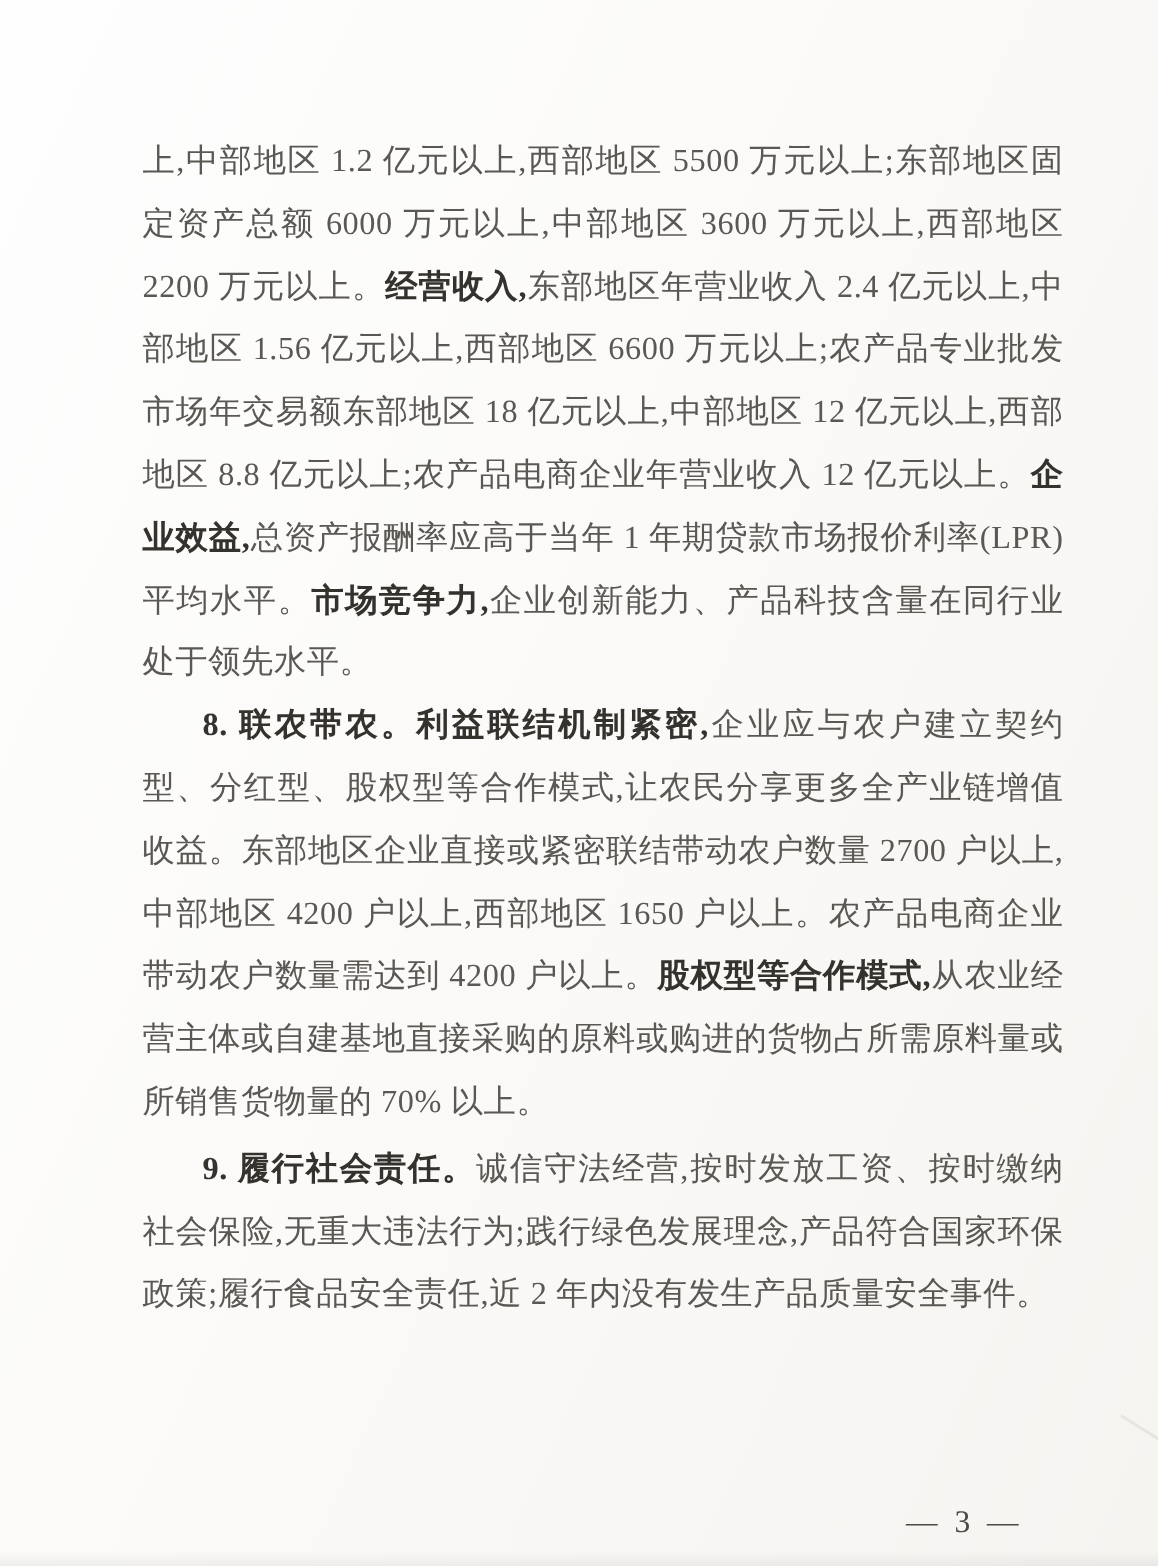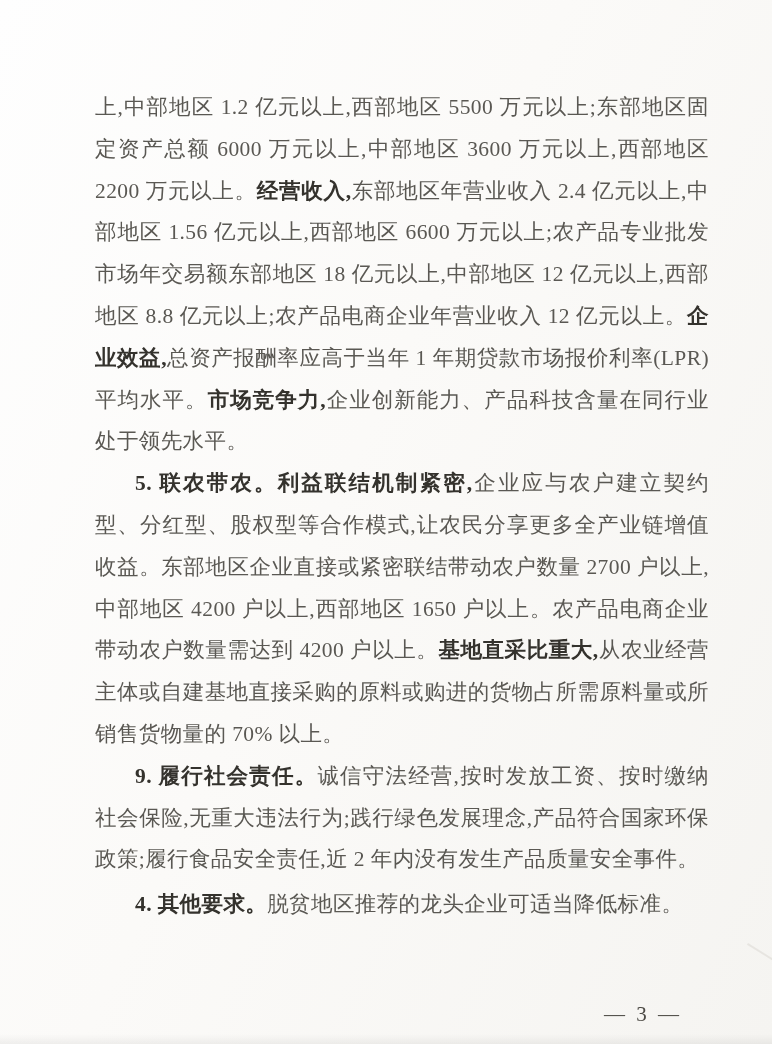--- a/index.html
+++ b/index.html
@@ -77,25 +77,24 @@
 </style>
 </head>
 <body>
 
 <div class="page">
 
   <div class="text-block">
 
     <p class="para"><span>上,中部地区 1.2 亿元以上,西部地区 5500 万元以上;东部地区固定资产总额 6000 万元以上,中部地区 3600 万元以上,西部地区 2200 万元以上。</span><b>经营收入,</b><span>东部地区年营业收入 2.4 亿元以上,中部地区 1.56 亿元以上,西部地区 6600 万元以上;农产品专业批发市场年交易额东部地区 18 亿元以上,中部地区 12 亿元以上,西部地区 8.8 亿元以上;农产品电商企业年营业收入 12 亿元以上。</span><b>企业效益,</b><span>总资产报酬率应高于当年 1 年期贷款市场报价利率(LPR)平均水平。</span><b>市场竞争力,</b><span>企业创新能力、产品科技含量在同行业处于领先水平。</span></p>
 
-    <p class="para indent"><b>5. 联农带农。利益联结机制紧密,</b><span>企业应与农户建立契约型、分红型、股权型等合作模式,让农民分享更多全产业链增值收益。东部地区企业直接或紧密联结带动农户数量 2700 户以上,中部地区 4200 户以上,西部地区 1650 户以上。农产品电商企业带动农户数量需达到 4200 户以上。</span><b>基地直采比重大,</b><span>从农业经营主体或自建基地直接采购的原料或购进的货物占所需原料量或所销售货物量的 70% 以上。</span></p>
+    <p class="para indent"><b>8. 联农带农。利益联结机制紧密,</b><span>企业应与农户建立契约型、分红型、股权型等合作模式,让农民分享更多全产业链增值收益。东部地区企业直接或紧密联结带动农户数量 2700 户以上,中部地区 4200 户以上,西部地区 1650 户以上。农产品电商企业带动农户数量需达到 4200 户以上。</span><b>股权型等合作模式,</b><span>从农业经营主体或自建基地直接采购的原料或购进的货物占所需原料量或所销售货物量的 70% 以上。</span></p>
 
     <p class="para indent"><b>9. 履行社会责任。</b><span>诚信守法经营,按时发放工资、按时缴纳社会保险,无重大违法行为;践行绿色发展理念,产品符合国家环保政策;履行食品安全责任,近 2 年内没有发生产品质量安全事件。</span></p>
 
-    <p class="para indent"><b>4. 其他要求。</b><span>脱贫地区推荐的龙头企业可适当降低标准。</span></p>
 
   </div>
 
   <div class="page-number">— 3 —</div>
 
   <div class="scan-streak"></div>
   <div class="scan-edge-shade"></div>
 
 </div>
 

